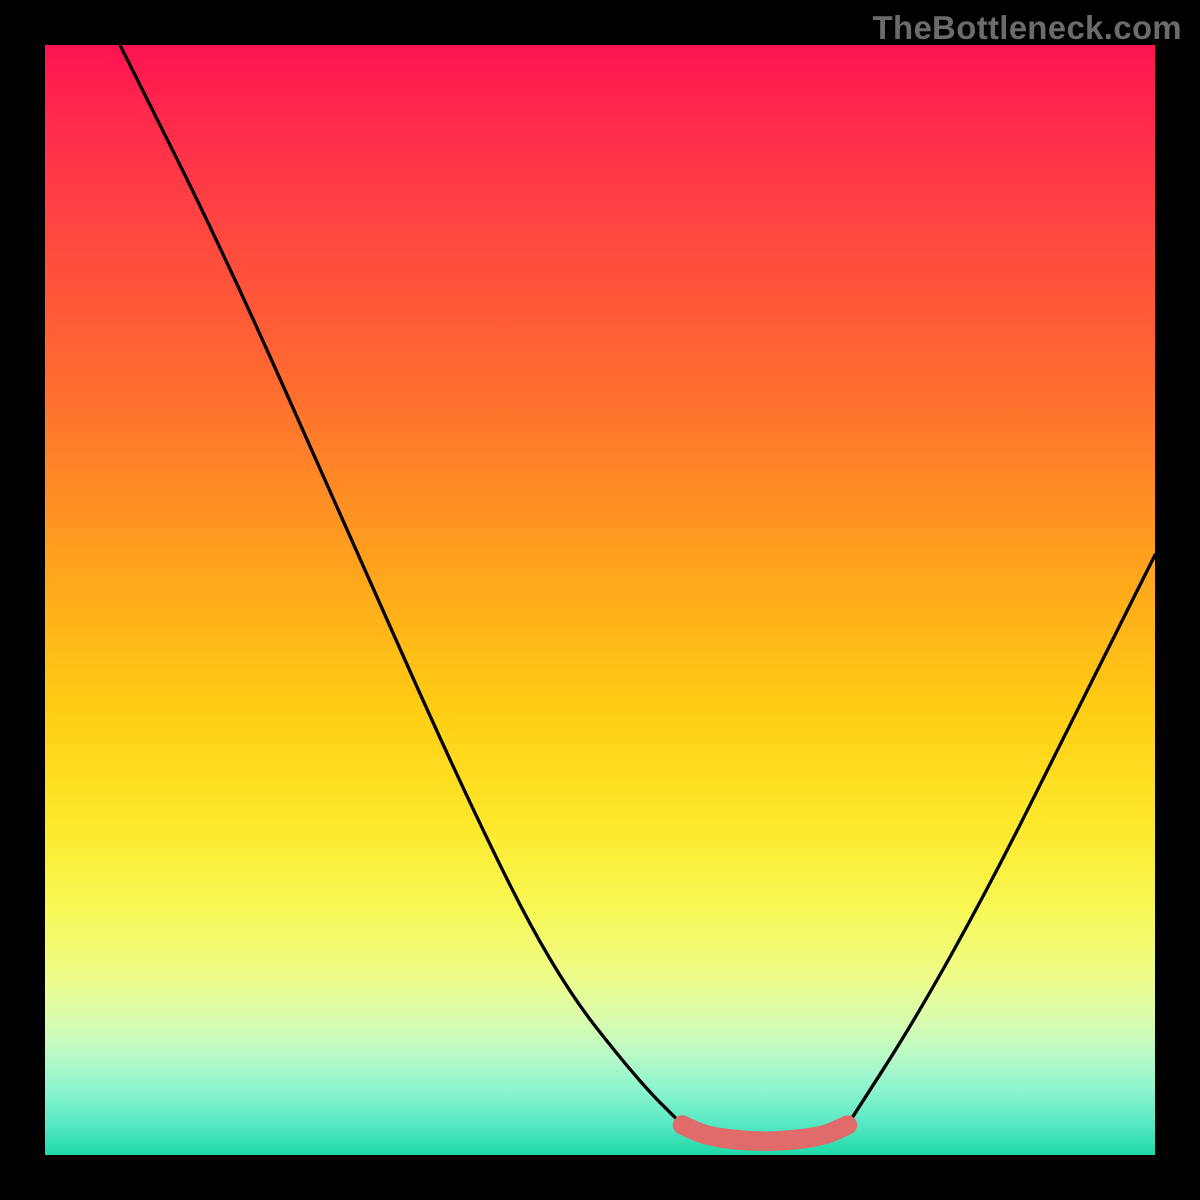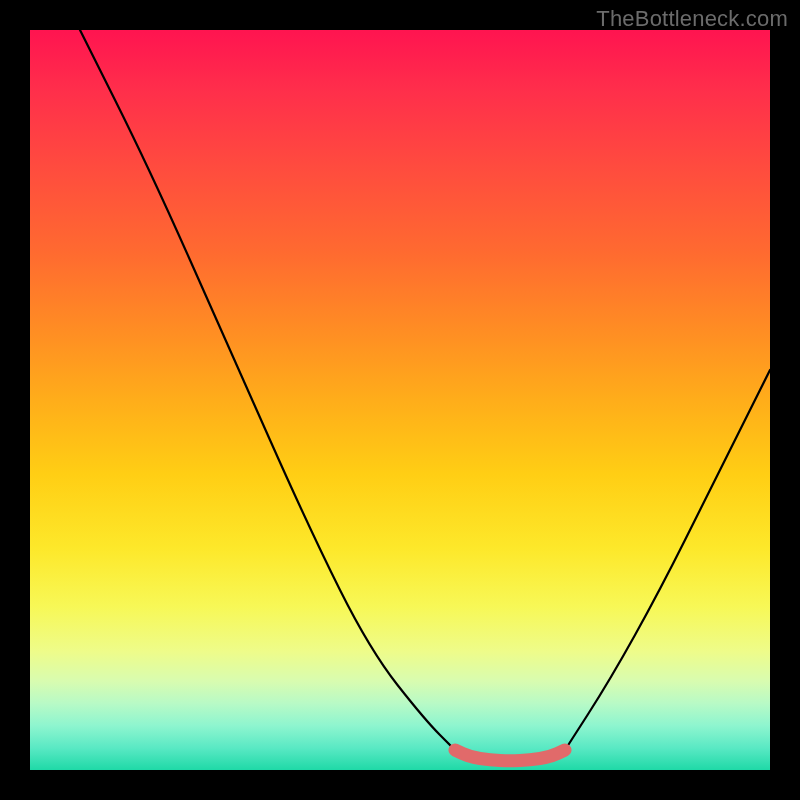--- a/index.html
+++ b/index.html
@@ -44,20 +44,21 @@
     );
   }
   .watermark {
     position: absolute;
     top: 6px;
     right: 12px;
     color: #6b6b6b;
     font-size: 22px;
     letter-spacing: 0.2px;
     user-select: none;
+    font-weight: bold;
   }
   svg.curve {
     position: absolute;
     left: 0;
     top: 0;
   }
 </style>
 </head>
 <body>
 

